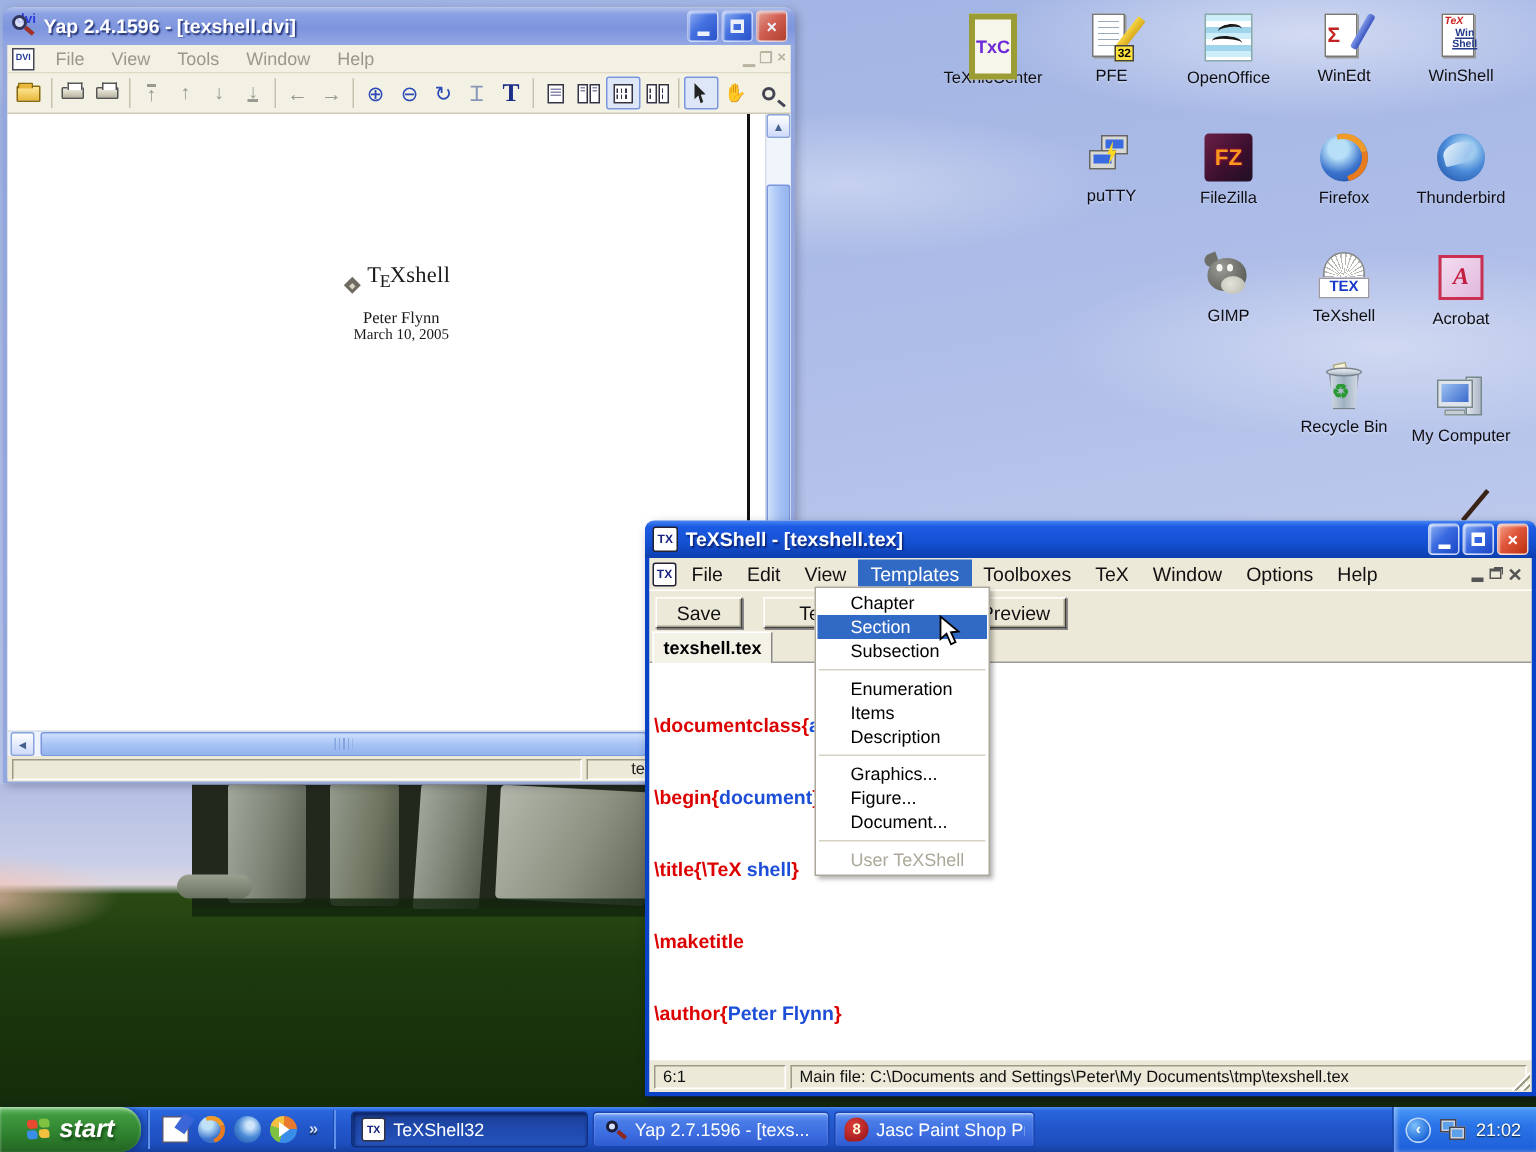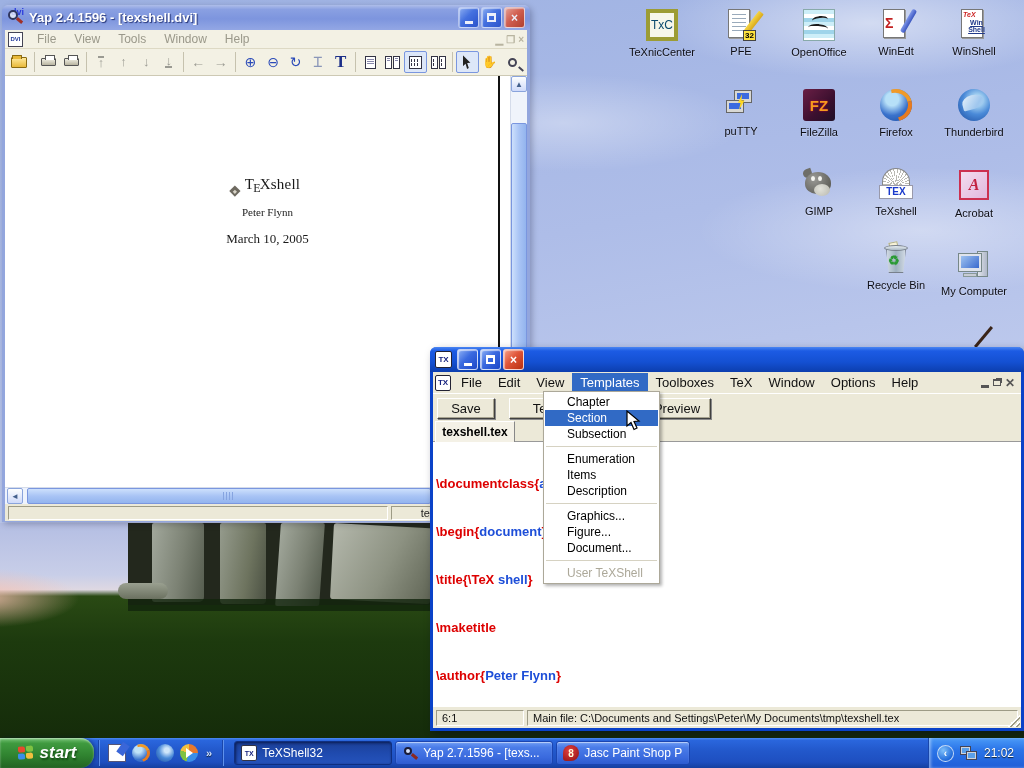--- a/index.html
+++ b/index.html
@@ -34,22 +34,22 @@
     background:linear-gradient(115deg,#b4b8ac 0%,#8d9282 55%,#5f6454 100%); border-radius:3px; }
   .stone.fallen { left:118px; top:60px; width:50px; height:16px; border-radius:8px;
     background:linear-gradient(180deg,#9aa090,#6b7160); }
   .stone-shadow { position:absolute; left:128px; top:76px; width:302px; height:12px; background:#12240c; opacity:.8; }
 
   
   .dicon { position:absolute; width:78px; text-align:center; z-index:1; cursor:default; }
   .dicon .art { width:34px; height:34px; margin:0 auto 3px auto; position:relative; }
   .dicon .dlabel { font-size:11px; color:#0d0d14; text-shadow:0 1px 1px rgba(255,255,255,.35); line-height:12px; }
   
-  .art-txc { width:32px; height:32px; margin:1px auto; background:#f6f6ea; border:4px solid #9c9c34;
-    display:flex; align-items:center; justify-content:center; font-weight:normal; font-size:12px; color:#0c4a6e; }
+  .art-txc { width:32px; height:44px; margin:1px auto; background:#f6f6ea; border:4px solid #9c9c34;
+    display:flex; align-items:center; justify-content:center; font-weight:bold; font-size:12px; color:#6d28d9; }
   .doc-page { position:absolute; left:4px; top:1px; width:22px; height:29px; background:#fff;
     border:1px solid #777; box-shadow:1px 1px 0 #999; }
   .doc-lines { position:absolute; left:3px; right:3px; top:4px; height:18px;
     background:repeating-linear-gradient(180deg,#9ab 0 1px,transparent 1px 4px); }
   .pencil { position:absolute; right:1px; top:2px; width:6px; height:24px; background:linear-gradient(90deg,#f5d442,#d9a91c);
     transform:rotate(38deg); border-radius:1px 1px 0 0; }
   .pencil:after { content:""; position:absolute; left:0; bottom:-5px; border-left:3px solid transparent;
     border-right:3px solid transparent; border-top:5px solid #e8c27a; }
   .badge32 { position:absolute; right:2px; bottom:1px; background:#ffe23e; border:1px solid #444;
     font-size:8px; font-weight:bold; padding:0 1px; line-height:9px; }
@@ -185,21 +185,21 @@
   .vs-thumb { position:absolute; left:0; right:0; top:47px; bottom:0; border:1px solid #7a96df; border-radius:2px;
     background:linear-gradient(90deg,#cde0fc,#a9c4f5 50%,#93b4ee); }
   .dvi-text { position:absolute; left:170px; top:100px; width:185px; text-align:center;
     font-family:"Liberation Serif","DejaVu Serif",serif; color:#1a1a1a; }
   .dvi-title { font-size:15px; letter-spacing:.2px; position:relative; }
   .tex-E { display:inline-block; font-size:12px; transform:translateY(3px); margin:0 -1px; }
   .anchor-glyph { display:inline-block; width:8px; height:8px; background:#6e6a60; transform:rotate(45deg) translateY(3px);
     margin-right:2px; position:relative; top:4px; left:-2px; }
   .anchor-glyph:after { content:""; position:absolute; left:2.5px; top:2.5px; width:3px; height:3px; background:#d8d4c8; }
   .dvi-author { font-size:11px; margin-top:13px; }
-  .dvi-date { font-size:13px; margin-top:13px; }
+  .dvi-date { font-size:10px; margin-top:0; }
   .yap-hscroll { height:17px; background:#eef3fd; position:relative; border-top:1px solid #d5dcea; }
   .hs-btn { position:absolute; left:2px; top:0px; width:16px; height:16px; background:linear-gradient(180deg,#fdfefe,#cfdafa);
     border:1px solid #8aa4dc; border-radius:2px; color:#44608c; font-size:8px; display:flex; align-items:center; justify-content:center; }
   .hs-thumb { position:absolute; left:22px; top:0px; width:404px; height:16px; border:1px solid #7a96df; border-radius:2px;
     background:linear-gradient(180deg,#cde0fc,#a9c4f5 50%,#93b4ee); display:flex; align-items:center; justify-content:center; }
   .hs-grip { width:12px; height:8px;
     background:repeating-linear-gradient(90deg,#86a4e0 0 1px,transparent 1px 3px); }
   .yap-status { height:17px; background:#ece9d8; display:flex; align-items:center; padding:1px 3px; gap:3px; }
   .ypanel { border:1px solid; border-color:#9d9b86 #fff #fff #9d9b86; height:14px; background:#ece9d8; }
   .ypanel.grow { flex:1; }
@@ -570,20 +570,21 @@
   </div>
   <div class="yap-status">
     <span class="ypanel grow"></span>
     <span class="ypanel right">texshell.tex L:5</span>
   </div>
 </div>
 
 <div id="texshell" class="xpwin">
   <div class="titlebar">
     <span class="ts-icon">TX</span>
+    <span class="title-text">TeXShell - [texshell.tex]</span>
     <span class="tb-btns">
       <span class="tb-btn btn-blue">
           <span class="glyph-min"></span>
         </span>
       <span class="tb-btn btn-blue">
           <span class="glyph-max"></span>
         </span>
       <span class="tb-btn btn-close">×</span>
     </span>
   </div>

